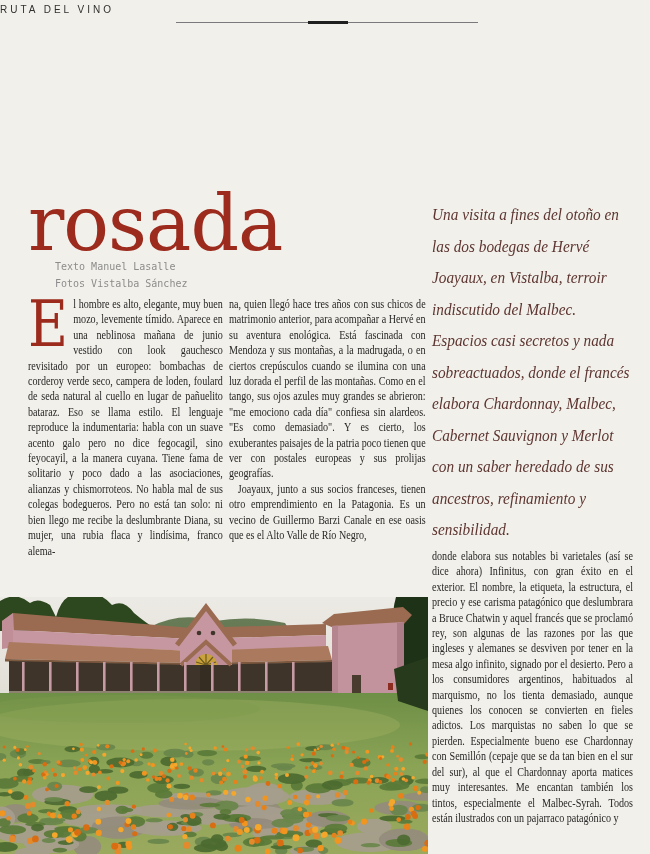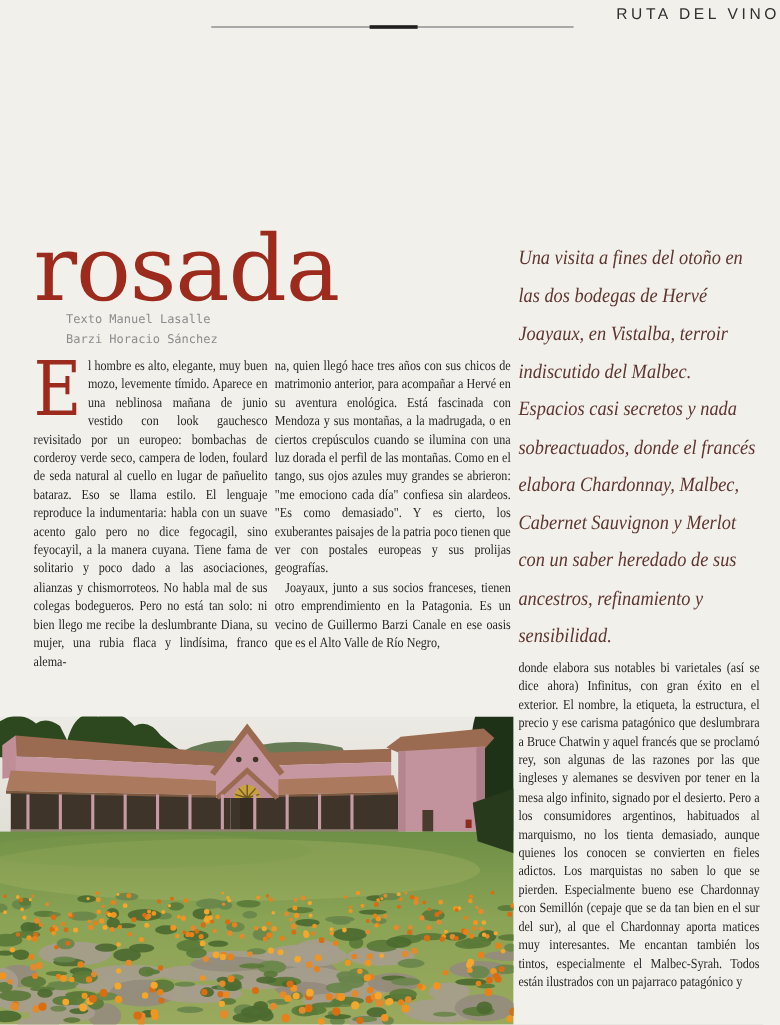--- a/index.html
+++ b/index.html
@@ -3,22 +3,22 @@
 <meta charset="utf-8">
 <style>
   html,body{margin:0;padding:0;background:#d8d6d0;}
   .page{
     position:relative;width:650px;height:854px;margin:0 auto;
     background:#f2f0ea;overflow:hidden;
     font-family:"Liberation Serif",serif;color:#262626;
   }
   
   .kicker{
-    position:absolute;top:4px;left:0;width:100%;text-align:right;
-    font-family:"Liberation Sans",sans-serif;font-size:13px;
+    position:absolute;top:4px;left:0;width:100%;text-align:left;
+    font-family:"Liberation Sans",sans-serif;font-size:10px;
     letter-spacing:3px;color:#2f2f2f;
   }
   .rule{position:absolute;top:22px;left:176px;width:302px;height:1px;background:#7a7a7a;}
   .rule-dark{position:absolute;top:-1px;left:132px;width:40px;height:3px;background:#1f1f1f;display:block;}
   
   .t1{
     position:absolute;left:30px;top:34px;margin:0;
     font-family:"DejaVu Serif",serif;font-style:italic;font-weight:normal;
     font-size:68px;line-height:1;letter-spacing:-2px;color:var(--title-gray,#85786c);
   }
@@ -69,21 +69,21 @@
 
   <div class="kicker">RUTA DEL VINO</div>
   <div class="rule">
     <span class="rule-dark"></span>
   </div>
 
   <h1 class="t3">rosada</h1>
 
   <div class="byline">
     <div>Texto Manuel Lasalle</div>
-    <div>Barzi Horacio Sánchez</div>
+    <div>Fotos Vistalba Sánchez</div>
   </div>
 
   <div class="col" id="col1"><span class="dropcap">E</span><span>l hombre es alto, elegante, muy buen mozo, levemente tímido. Aparece en una neblinosa mañana de junio vestido con look gauchesco revisitado por un europeo: bombachas de corderoy verde seco, campera de loden, foulard de seda natural al cuello en lugar de pañuelito bataraz. Eso se llama estilo. El lenguaje reproduce la indumentaria: habla con un suave acento galo pero no dice fegocagil, sino feyocayil, a la manera cuyana. Tiene fama de solitario y poco dado a las asociaciones, alianzas y chismorroteos. No habla mal de sus colegas bodegueros. Pero no está tan solo: ni bien llego me recibe la deslumbrante Diana, su mujer, una rubia flaca y lindísima, franco alema-</span></div>
 
   <div class="col" id="col2">
     <p>na, quien llegó hace tres años con sus chicos de matrimonio anterior, para acompañar a Hervé en su aventura enológica. Está fascinada con Mendoza y sus montañas, a la madrugada, o en ciertos crepúsculos cuando se ilumina con una luz dorada el perfil de las montañas. Como en el tango, sus ojos azules muy grandes se abrieron: "me emociono cada día" confiesa sin alardeos. "Es como demasiado". Y es cierto, los exuberantes paisajes de la patria poco tienen que ver con postales europeas y sus prolijas geografías.</p>
     <p class="indent">Joayaux, junto a sus socios franceses, tienen otro emprendimiento en la Patagonia. Es un vecino de Guillermo Barzi Canale en ese oasis que es el Alto Valle de Río Negro,</p>
   </div>
 
   <div id="intro">Una visita a fines del otoño en las dos bodegas de Hervé Joayaux, en Vistalba, terroir indiscutido del Malbec. Espacios casi secretos y nada sobreactuados, donde el francés elabora Chardonnay, Malbec, Cabernet Sauvignon y Merlot con un saber heredado de sus ancestros, refinamiento y sensibilidad.</div>

